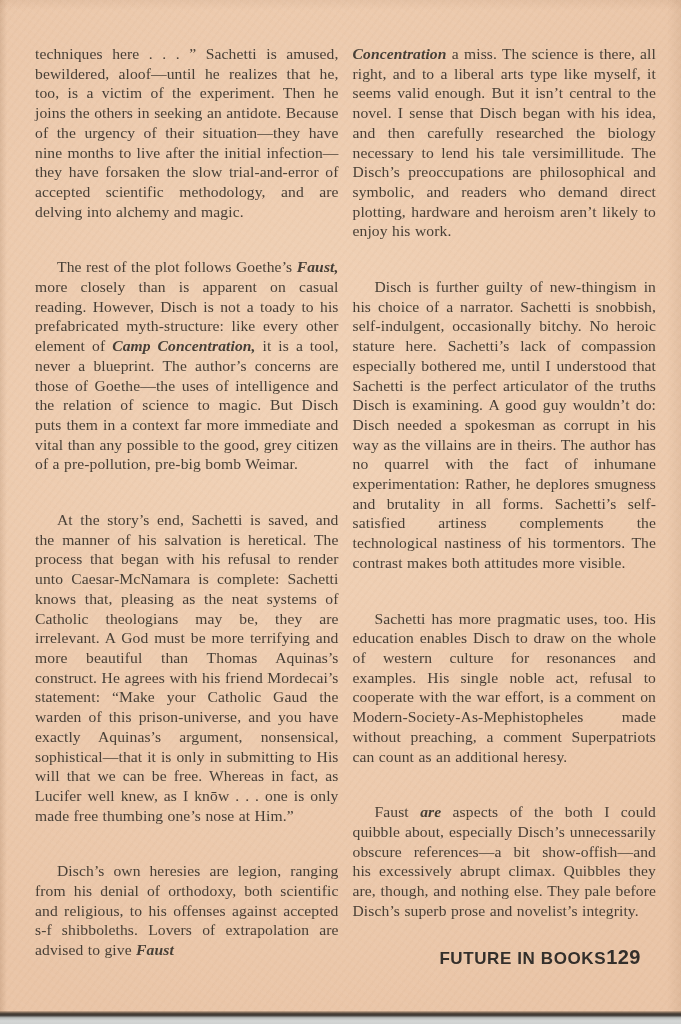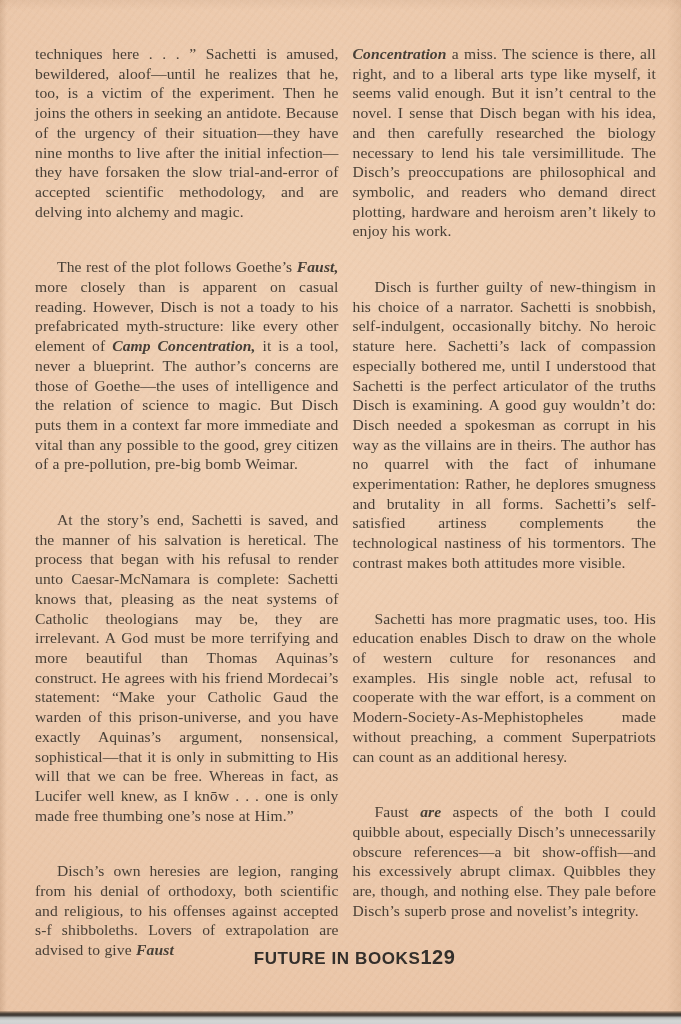--- a/index.html
+++ b/index.html
@@ -53,21 +53,21 @@
   }
   .column p.indent { text-indent: 22px; margin-top: 36px; }
   .seg-italic { font-style: italic; font-weight: bold; }
   .seg-title { font-style: italic; font-weight: bold; }
   .footer {
     position: absolute;
     top: 946px;
     left: 40px;
     right: 40px;
     display: flex;
-    justify-content: center;
+    justify-content: flex-end;
     align-items: baseline;
     font-family: "Liberation Sans", sans-serif;
     font-weight: bold;
     color: #332f2b;
     margin-left: 28px;
   }
   .running-head {
     font-size: 17px;
     letter-spacing: 0.6px;
   }

